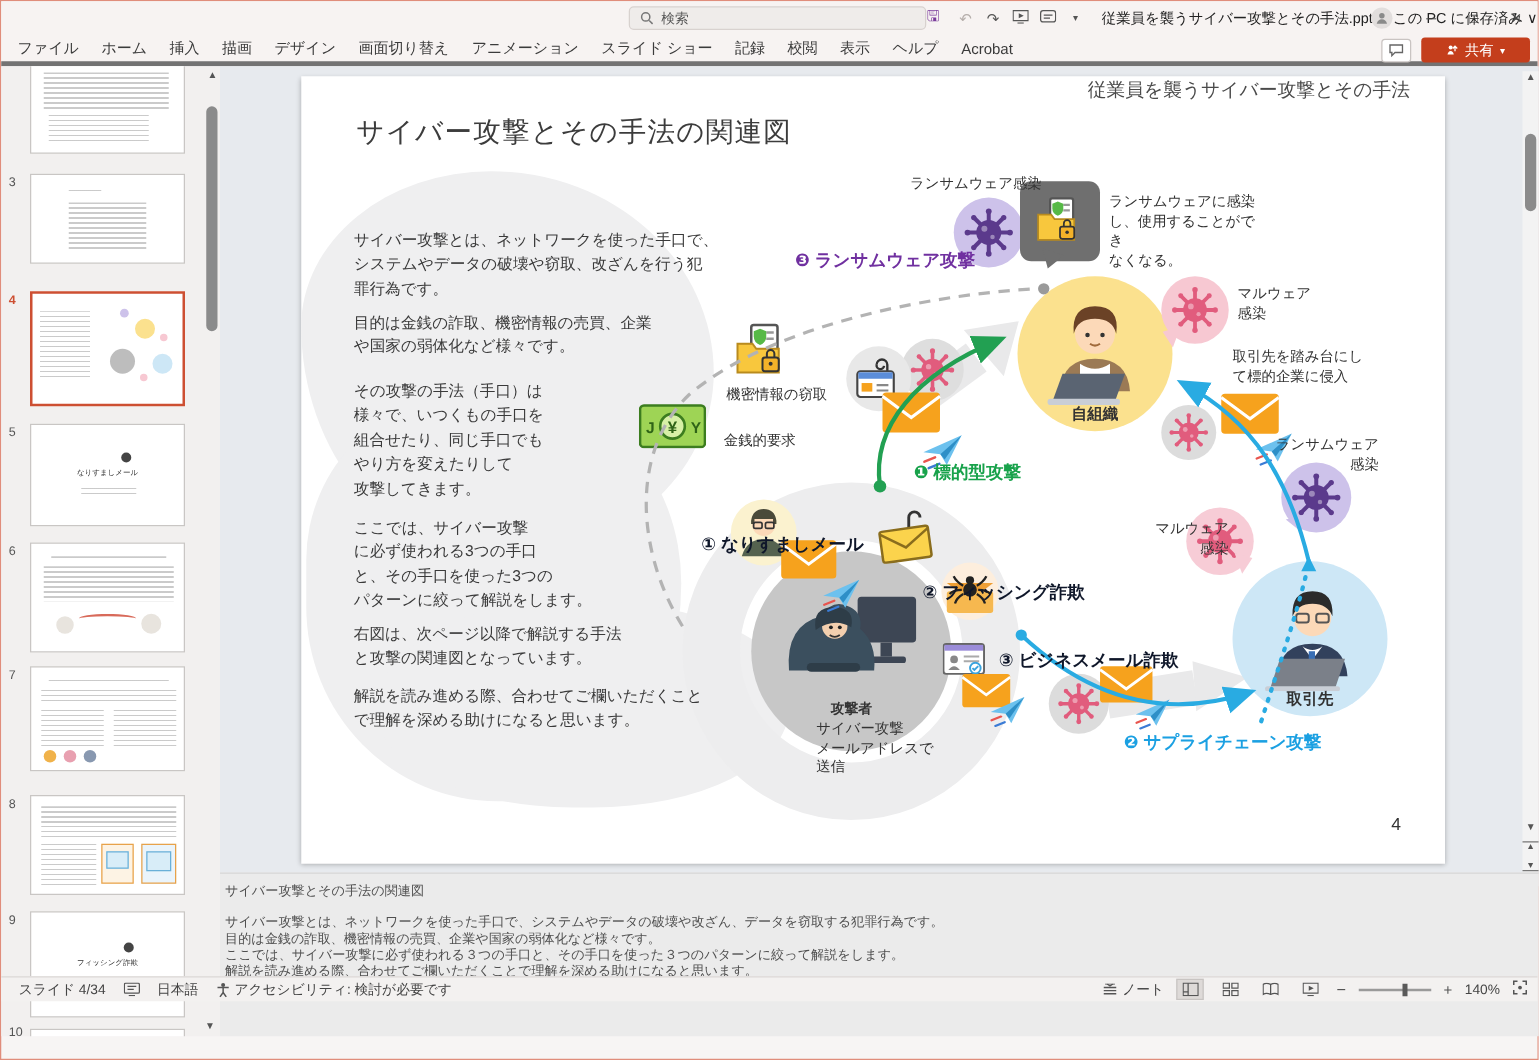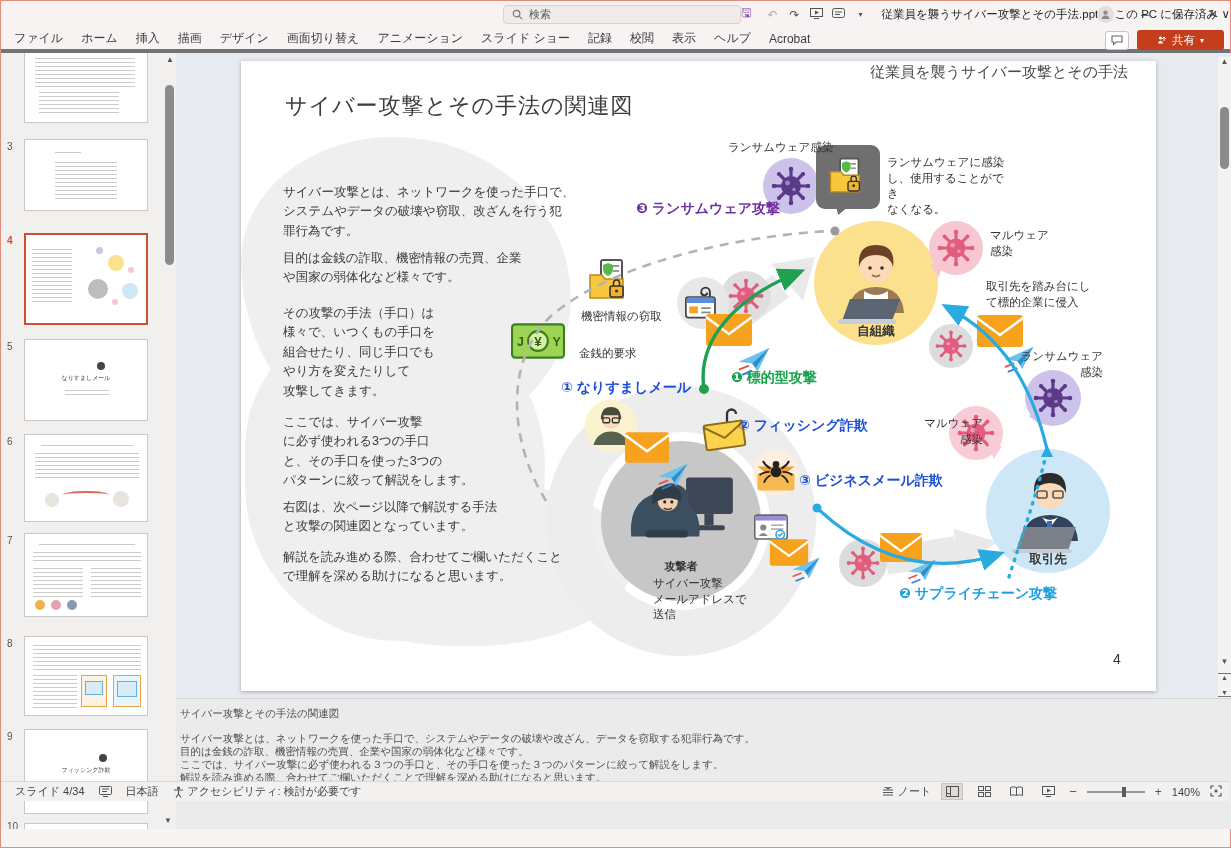--- a/index.html
+++ b/index.html
@@ -50,21 +50,21 @@
   .varrow { position:absolute; left:0; width:13px; text-align:center; font-size:8px; color:#555; }
 
   
   .s-header { position:absolute; right:28px; top:2px; font-size:15px; color:#4a4a4a; }
   .s-title { position:absolute; left:44px; top:30px; font-size:22px; color:#3c3c3c; letter-spacing:1px; }
   .blob { position:absolute; background:#efeff0; }
   .para { position:absolute; font-size:12.5px; color:#3a3a3a; line-height:1.55; white-space:pre-line; }
   .lbl { position:absolute; font-size:11.5px; color:#333; line-height:1.35; }
   .pre { white-space:pre-line; }
   .lblb { position:absolute; font-weight:bold; font-size:14px; white-space:nowrap; }
-  .c-purple{ color:#7030a0; } .c-green{ color:#18a24b; } .c-gold{ color:#1d4ed8; } .c-blue{ color:#1ba0e2; }
+  .c-purple{ color:#7030a0; } .c-green{ color:#18a24b; } .c-gold{ color:#0f172a;margin-top:48px; } .c-blue{ color:#1ba0e2; }
   .circ { position:absolute; border-radius:50%; }
   .zl{ z-index:1; } .zm{ z-index:2; } .za{ z-index:3; } .zt{ z-index:4; }
   .bub-callout { position:absolute; left:575px; top:84px; width:64px; height:64px; background:#6f6f6f; border-radius:9px; z-index:2; display:flex; align-items:center; justify-content:center; }
   .bub-callout::after { content:""; position:absolute; left:14px; bottom:-15px; border:9px solid transparent; border-top:14px solid #6f6f6f; transform:rotate(18deg); }
   .tail { position:absolute; width:0; height:0; border:9px solid transparent; }
   .pagenum { position:absolute; left:872px; top:590px; font-size:14px; color:#333; }
   .ico { position:absolute; }
 
   
   .notes { position:absolute; left:175px; top:697px; width:1056px; height:131px; background:#ebebeb; border-top:1px solid #d6d6d6; padding:8px 0 0 4px; font-size:10.5px; color:#4f4f4f; line-height:1.22; }

